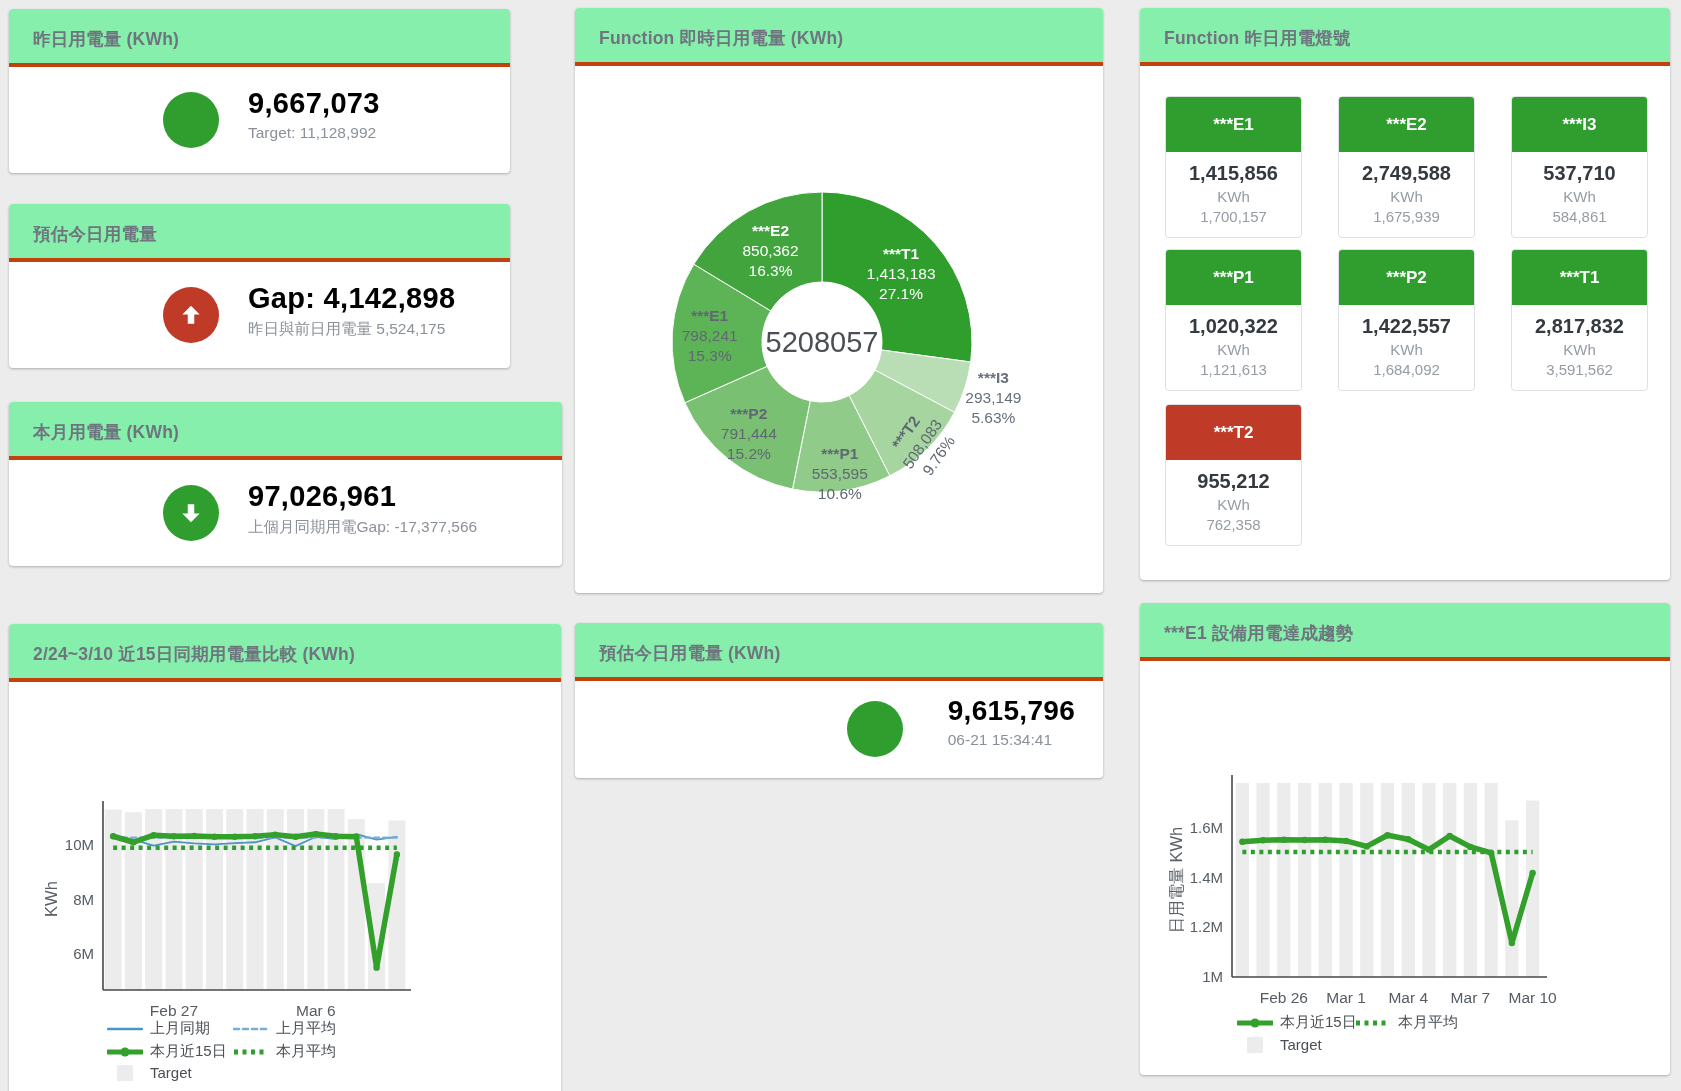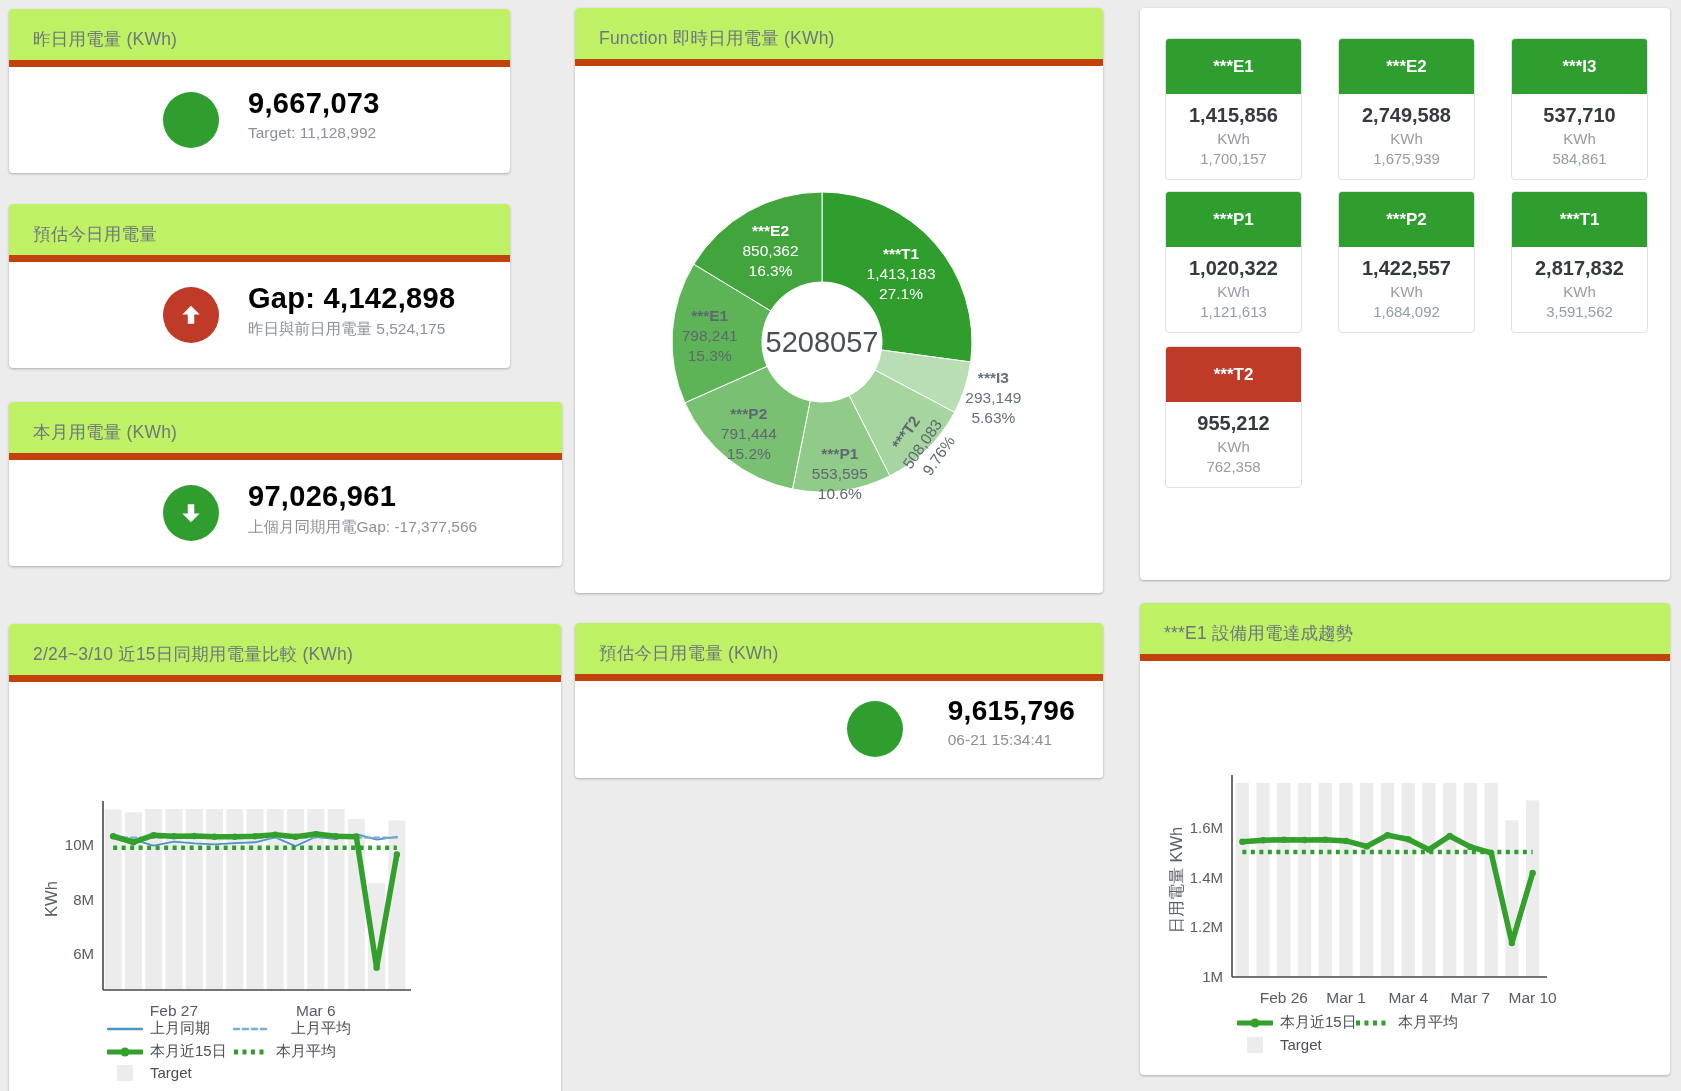--- a/index.html
+++ b/index.html
@@ -1,21 +1,21 @@
 <!DOCTYPE html>
 <html><head>
 <meta charset="utf-8">
 <style>
   html,body { margin:0; padding:0; background:#ececec; font-family:"Liberation Sans","DejaVu Sans",sans-serif; }
   .page { position:relative; width:1681px; height:1091px; background:#ececec; overflow:hidden; }
   .card { position:absolute; background:#fff; border-radius:4px;
           box-shadow:0 1px 3px rgba(0,0,0,.18), 0 1px 2px rgba(0,0,0,.10); }
-  .card-header { height:58px; box-sizing:border-box; padding:18px 24px 0 24px; background:#bef264;
-                 border-bottom:7px solid #c2410c; border-radius:4px 4px 0 0;
-                 color:#6e757e; font-size:17.5px; font-weight:normal; letter-spacing:.2px; }
+  .card-header { height:58px; box-sizing:border-box; padding:18px 24px 0 24px; background:#86efac;
+                 border-bottom:4px solid #c2410c; border-radius:4px 4px 0 0;
+                 color:#6e757e; font-size:17.5px; font-weight:bold; letter-spacing:.2px; }
   .card-body { position:relative; }
 
   
   .kpi-body { height:106px; }
   .kpi-icon { position:absolute; left:154px; top:25px; width:56px; height:56px; border-radius:50%;
               display:flex; align-items:center; justify-content:center; }
   .kpi-text { position:absolute; left:239px; top:20px; }
   .kpi-value { font-size:29px; font-weight:bold; color:#000000; letter-spacing:.3px; }
   .kpi-sub   { font-size:15.5px; color:#8b9199; margin-top:4px; }
 
@@ -132,21 +132,21 @@
           <text x="164.93333333333334" y="334" text-anchor="middle" font-size="15.5" fill="#555c63">Feb 27</text>
           <text x="306.79999999999995" y="334" text-anchor="middle" font-size="15.5" fill="#555c63">Mar 6</text>
           <text x="48" y="217" text-anchor="middle" font-size="16.5" fill="#5a6066" transform="rotate(-90 48 217)">KWh</text>
         </svg><div class="legend-row" style="top: 337px;">
           <div class="legend-item" style="left: 98px;">
             <svg width="36" height="16" viewBox="0 0 36 16" class="legend-swatch">
               <line x1="1" y1="8" x2="35" y2="8" stroke="#4e94c4" stroke-width="2.3" stroke-linecap="round"></line>
             </svg>
             <span class="legend-label">上月同期</span>
           </div>
-          <div class="legend-item" style="left: 224px; gap: 15px;">
+          <div class="legend-item" style="left: 224px;">
             <svg width="36" height="16" viewBox="0 0 36 16" class="legend-swatch">
               <line x1="1" y1="8" x2="35" y2="8" stroke="#7aadd4" stroke-width="2.7" stroke-linecap="round" stroke-dasharray="5 4"></line>
             </svg>
             <span class="legend-label">上月平均</span>
           </div>
         </div><div class="legend-row" style="top: 360px;">
           <div class="legend-item" style="left: 98px;">
             <svg width="36" height="16" viewBox="0 0 36 16" class="legend-swatch">
               <line x1="1" y1="8" x2="35" y2="8" stroke="#33a02c" stroke-width="5" stroke-linecap="round"></line>
               <circle cx="18" cy="8" r="4.5" fill="#33a02c"></circle>
@@ -195,20 +195,21 @@
     <div class="card-body est-body">
       <div class="est-icon" style="background: rgb(47, 158, 47);"></div>
       <div class="est-text">
         <div class="kpi-value" style="font-size:28px">9,615,796</div>
         <div class="kpi-sub">06-21 15:34:41</div>
       </div>
     </div>
   </section>
 
   <section class="card" style="left:1140px;top:8px;width:530px;height:572px">
+    <div class="card-header">Function 昨日用電燈號</div>
     <div class="card-body" style="height:514px">
       <div class="tiles" id="tiles">
           <div class="tile" style="left:0px;top:0px">
             <div class="tile-head" style="background: rgb(47, 158, 47);">***E1</div>
             <div class="tile-body">
               <div class="tile-value">1,415,856</div>
               <div class="tile-unit">KWh</div>
               <div class="tile-target">1,700,157</div>
             </div>
           </div>

